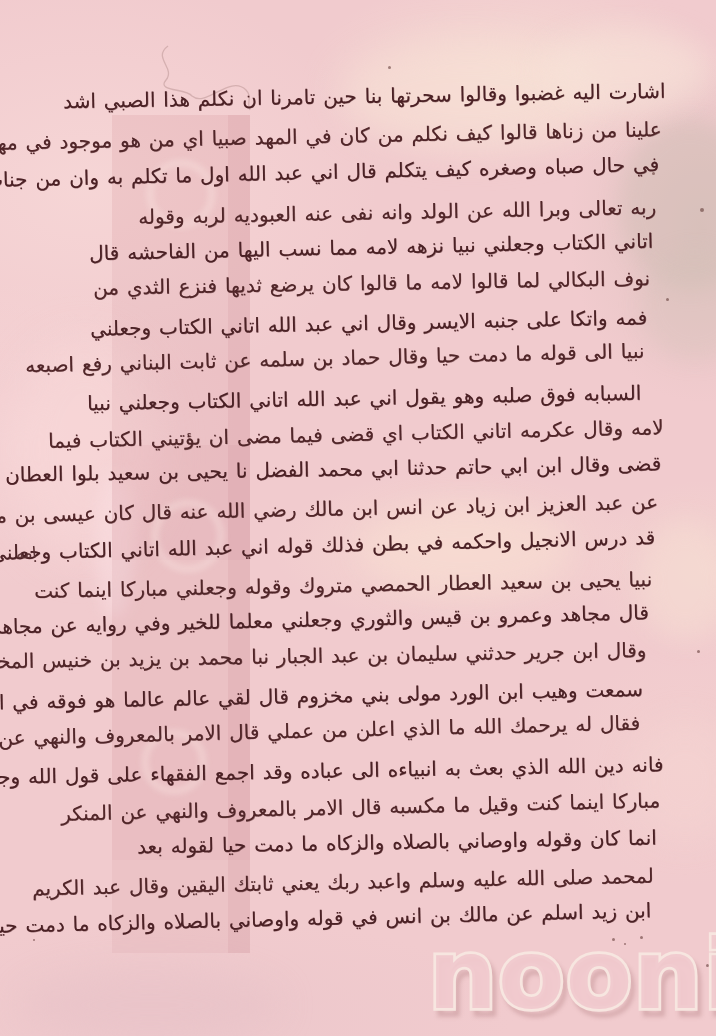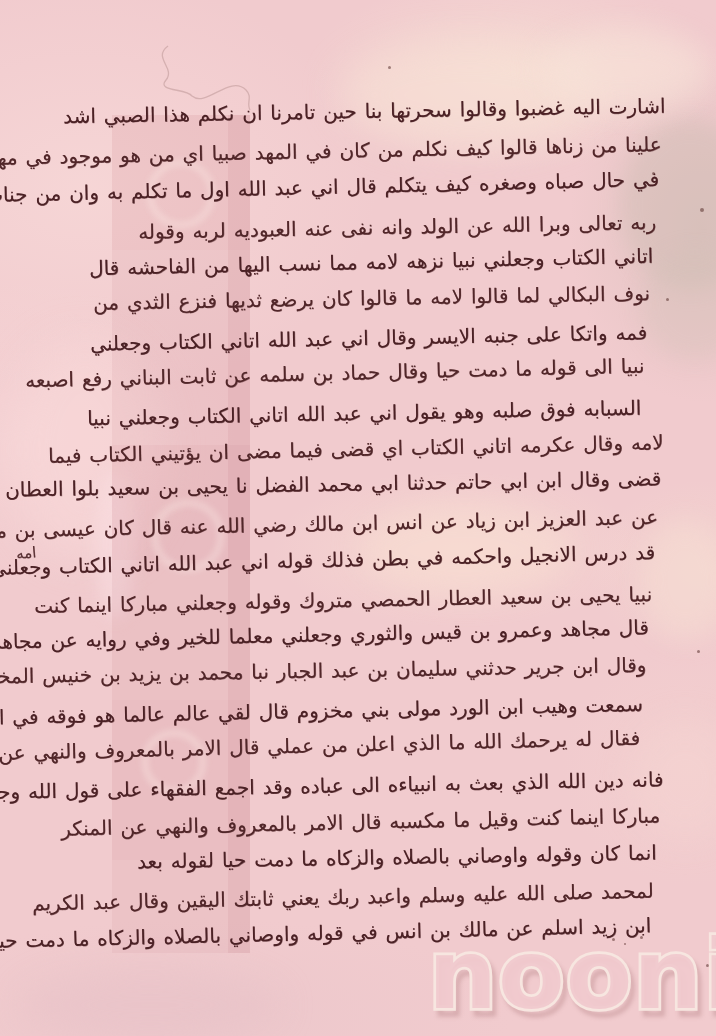--- a/index.html
+++ b/index.html
@@ -26,21 +26,21 @@
   .band-tile{position:absolute; left:0; width:100%;}
   .ghost-ring{position:absolute; border:6px solid rgba(250,233,229,0.45); border-radius:50%; filter:blur(3px);}
   
   .big-wm{position:absolute; left:428px; top:922px; height:116px; width:420px; pointer-events:none;}
   .wm{position:absolute; left:0; top:0; font-family:"DejaVu Sans", sans-serif; font-weight:bold;
       font-size:97px; letter-spacing:1px; white-space:nowrap; line-height:1.1;}
   .wm-shadow{color:transparent; -webkit-text-stroke:5px rgba(158,104,106,0.32); transform:translate(4px,6px); filter:blur(2px);}
   .wm-outer {color:transparent; -webkit-text-stroke:5.5px var(--watermark-outline,rgba(249,233,229,0.85)); filter:blur(0.4px);}
   .wm-inner {color:rgba(240,201,205,0.95);}
   
-  .text-block{position:absolute; top:96px; left:60px; right:51px; height:880px; direction:rtl;}
+  .text-block{position:absolute; top:81px; left:60px; right:51px; height:880px; direction:rtl;}
   .line{
     position:absolute; right:0; white-space:nowrap; direction:rtl;
     font-family:"DejaVu Sans", sans-serif; font-size:20px; line-height:34px;
     color:var(--ink,#4b2125);
     text-shadow:0.4px 0.4px 0.4px rgba(75,33,37,0.55);
     word-spacing:1.5px;
   }
   .line:nth-child(even){color:#512629;}
   .margin-note{
     position:absolute; left:16px; top:544px; font-family:"DejaVu Sans", sans-serif;

